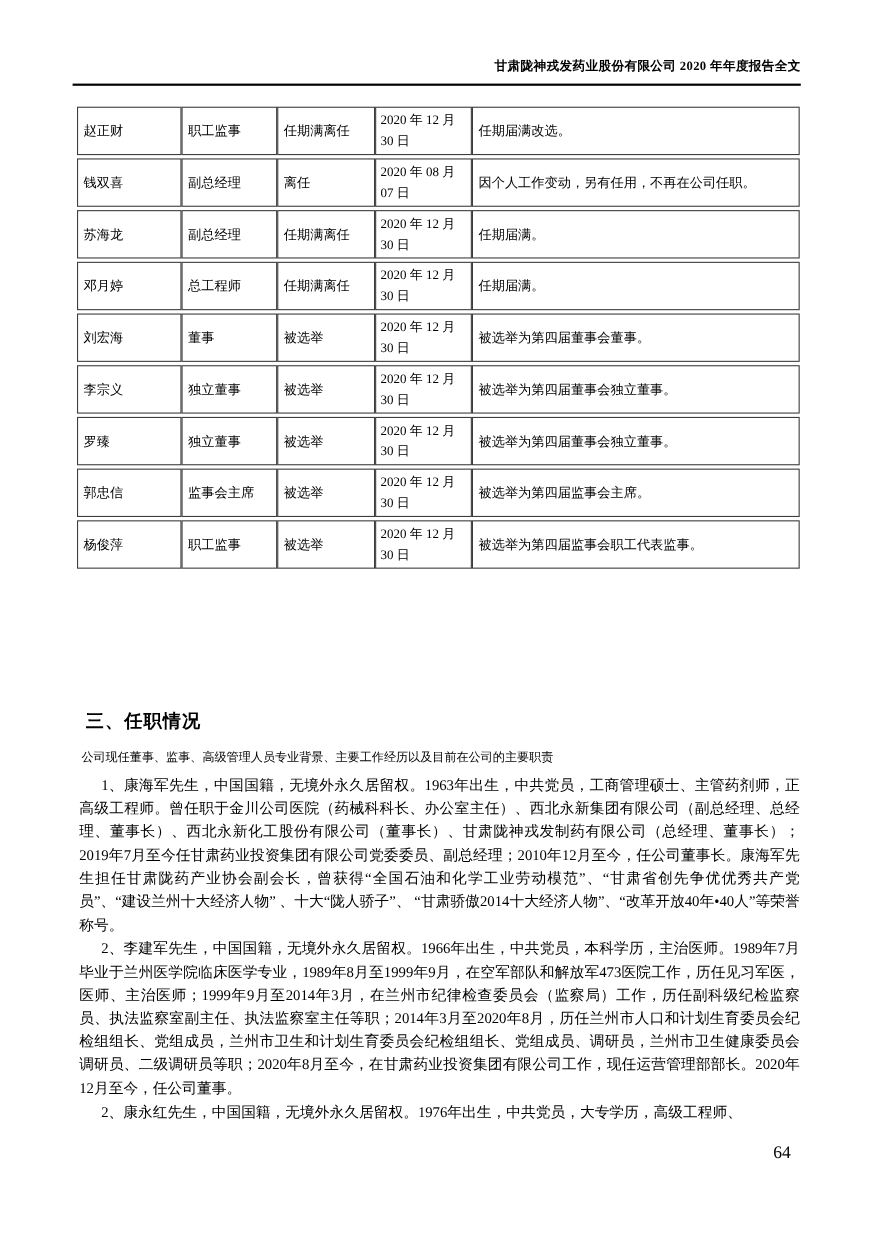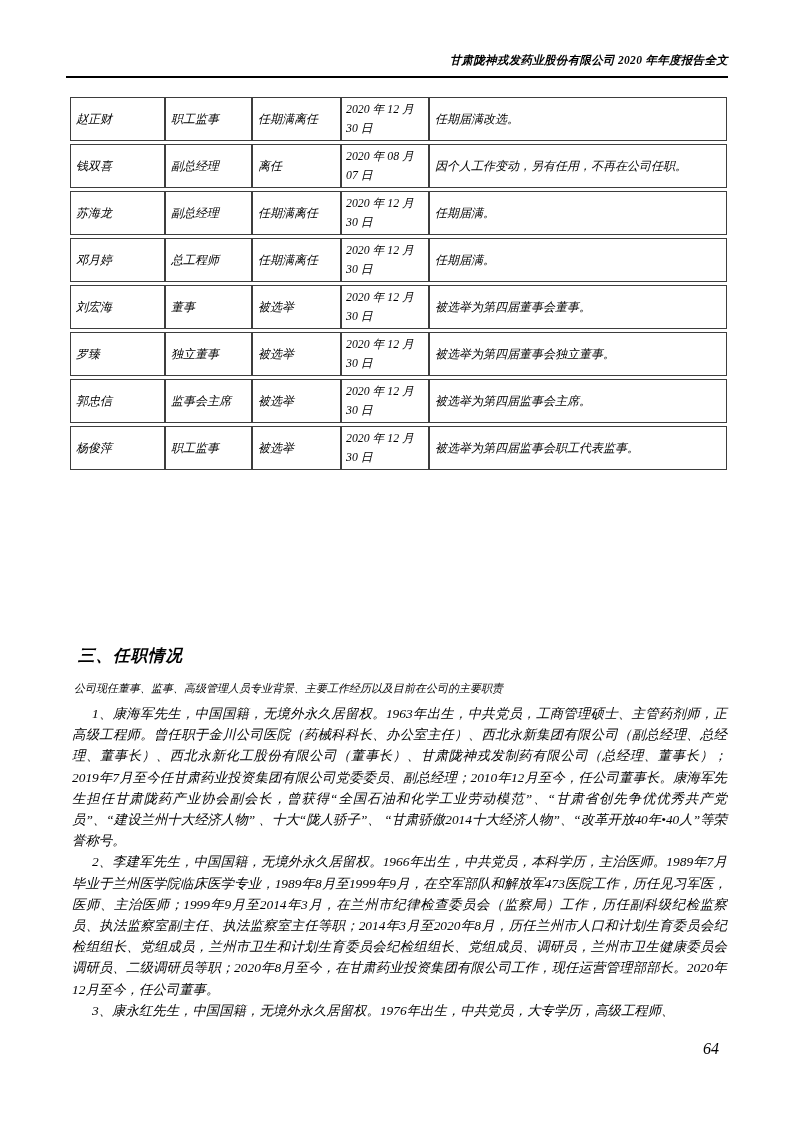--- a/index.html
+++ b/index.html
@@ -5,21 +5,20 @@
   html, body { margin: 0; padding: 0; background: #e8e8e8; }
   .page {
     position: relative;
     width: 793px;
     height: 1122px;
     margin: 0 auto;
     background: #ffffff;
     color: #000000;
     font-family: "Liberation Serif", "DejaVu Serif", serif;
     overflow: hidden;
-    font-style: italic;
   }
   .header {
     position: absolute;
     top: 53px;
     left: 66px;
     right: 65px;
     text-align: right;
     font-size: 11.5px;
     font-weight: bold;
     letter-spacing: 0.3px;
@@ -147,20 +146,27 @@
 
 
     <tr>
       <td>刘宏海</td>
       <td>董事</td>
       <td>被选举</td>
       <td class="date-cell">2020 年 12 月 30 日</td>
       <td>被选举为第四届董事会董事。</td>
     </tr>
 
+    <tr>
+      <td>李宗义</td>
+      <td>独立董事</td>
+      <td>被选举</td>
+      <td class="date-cell">2020 年 12 月 30 日</td>
+      <td>被选举为第四届董事会独立董事。</td>
+    </tr>
 
     <tr>
       <td>罗臻</td>
       <td>独立董事</td>
       <td>被选举</td>
       <td class="date-cell">2020 年 12 月 30 日</td>
       <td>被选举为第四届董事会独立董事。</td>
     </tr>
 
     <tr>
@@ -184,18 +190,18 @@
 
   <h2 class="section-heading">三、任职情况</h2>
 
   <p class="section-intro">公司现任董事、监事、高级管理人员专业背景、主要工作经历以及目前在公司的主要职责</p>
 
   <div class="bio-paragraphs">
     <p>1、康海军先生，中国国籍，无境外永久居留权。1963年出生，中共党员，工商管理硕士、主管药剂师，正高级工程师。曾任职于金川公司医院（药械科科长、办公室主任）、西北永新集团有限公司（副总经理、总经理、董事长）、西北永新化工股份有限公司（董事长）、甘肃陇神戎发制药有限公司（总经理、董事长）；2019年7月至今任甘肃药业投资集团有限公司党委委员、副总经理；2010年12月至今，任公司董事长。康海军先生担任甘肃陇药产业协会副会长，曾获得“全国石油和化学工业劳动模范”、“甘肃省创先争优优秀共产党员”、“建设兰州十大经济人物” 、十大“陇人骄子”、 “甘肃骄傲2014十大经济人物”、“改革开放40年•40人”等荣誉称号。</p>
 
     <p>2、李建军先生，中国国籍，无境外永久居留权。1966年出生，中共党员，本科学历，主治医师。1989年7月毕业于兰州医学院临床医学专业，1989年8月至1999年9月，在空军部队和解放军473医院工作，历任见习军医，医师、主治医师；1999年9月至2014年3月，在兰州市纪律检查委员会（监察局）工作，历任副科级纪检监察员、执法监察室副主任、执法监察室主任等职；2014年3月至2020年8月，历任兰州市人口和计划生育委员会纪检组组长、党组成员，兰州市卫生和计划生育委员会纪检组组长、党组成员、调研员，兰州市卫生健康委员会调研员、二级调研员等职；2020年8月至今，在甘肃药业投资集团有限公司工作，现任运营管理部部长。2020年12月至今，任公司董事。</p>
 
-    <p>3、康永红先生，中国国籍，无境外永久居留权。1976年出生，中共党员，大专学历，高级工程师、</p>
+    <p>2、康永红先生，中国国籍，无境外永久居留权。1976年出生，中共党员，大专学历，高级工程师、</p>
   </div>
 
   <div class="page-number">64</div>
 
 </div>
 
 </body></html>

